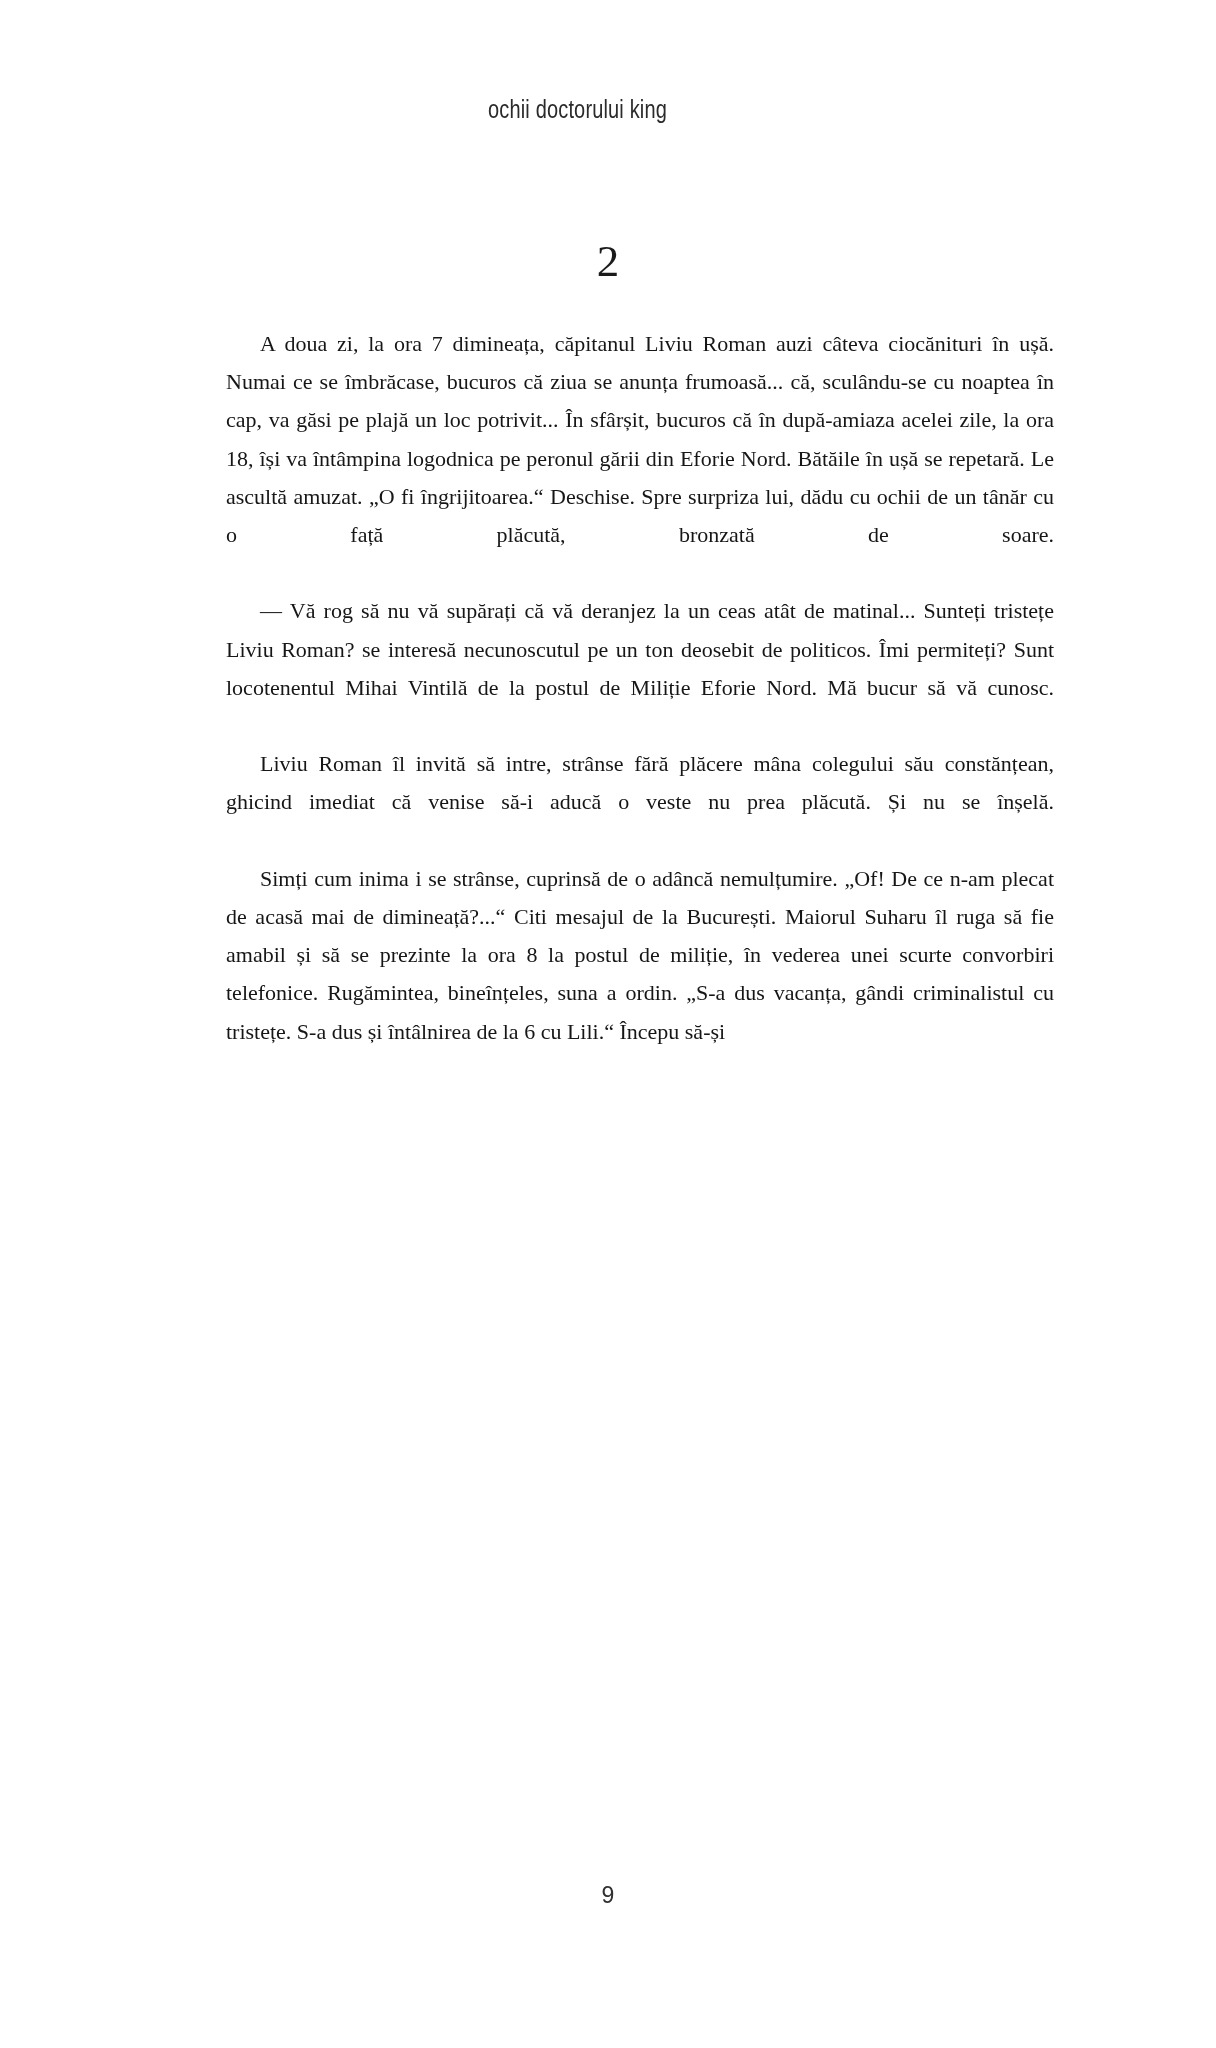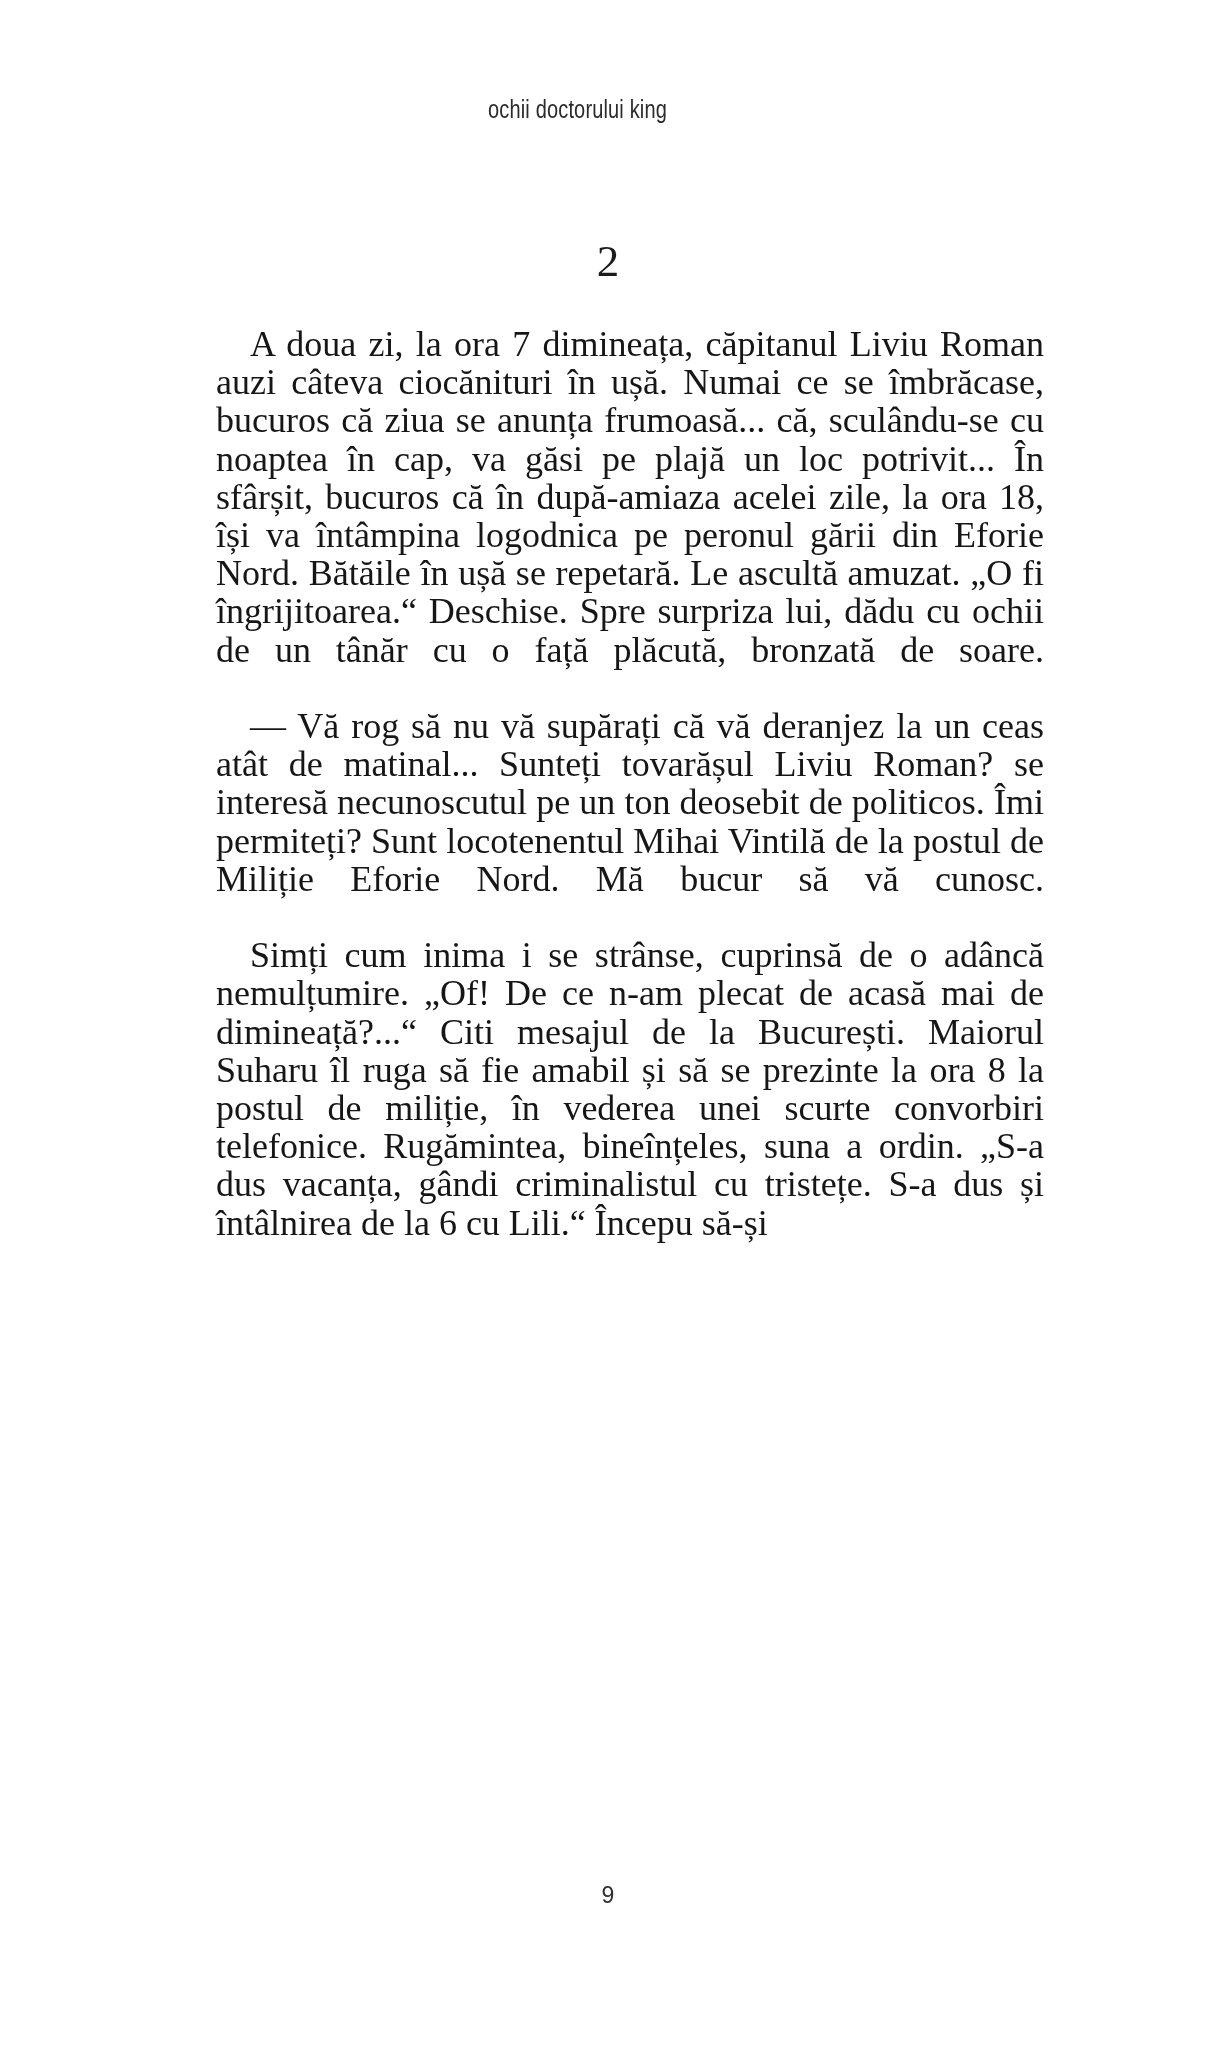--- a/index.html
+++ b/index.html
@@ -41,25 +41,25 @@
     font-family: "Liberation Serif", "DejaVu Serif", serif;
     font-size: 45px;
     font-weight: 400;
     color: #1b1b1b;
     letter-spacing: 0px;
   }
 
   
   .body-block {
     position: absolute;
-    left: 216px;
+    left: 226px;
     top: 325px;
     width: 828px;
     font-family: "Liberation Serif", "DejaVu Serif", serif;
-    font-size: 36px;
+    font-size: 22px;
     line-height: 38.2px;
     color: #161616;
     text-align: justify;
     text-justify: inter-word;
     hyphens: manual;
     -webkit-hyphens: manual;
   }
   .body-block p {
     margin: 0;
     text-indent: 34px;
@@ -92,19 +92,20 @@
 <body>
 
 <div class="page">
 
   <div class="running-header">ochii doctorului king</div>
 
   <div class="chapter-number">2</div>
 
   <div class="body-block">
     <p>A doua zi, la ora 7 dimineața, căpitanul Liviu Roman auzi câteva ciocănituri în ușă. Numai ce se îmbrăcase, bucuros că ziua se anunța frumoasă... că, sculându-se cu noaptea în cap, va găsi pe plajă un loc potrivit... În sfârșit, bucuros că în după-amiaza acelei zile, la ora 18, își va întâmpina logodnica pe peronul gării din Eforie Nord. Bătăile în ușă se repetară. Le ascultă amuzat. „O fi îngrijitoarea.“ Deschise. Spre surpriza lui, dădu cu ochii de un tânăr cu o față plăcută, bronzată de soare.</p>
-    <p>— Vă rog să nu vă supărați că vă deranjez la un ceas atât de matinal... Sunteți tovarășul Liviu Roman? se interesă necunoscutul pe un ton deosebit de politicos. Îmi permiteți? Sunt locotenentul Mihai Vintilă de la postul de Miliție Eforie Nord. Mă bucur să vă cunosc.</p>
+    <p>— Vă rog să nu vă supărați că vă deranjez la un ceas atât de matinal... Sunteți tristețe Liviu Roman? se interesă necunoscutul pe un ton deosebit de politicos. Îmi permiteți? Sunt locotenentul Mihai Vintilă de la postul de Miliție Eforie Nord. Mă bucur să vă cunosc.</p>
+    <p>Liviu Roman îl invită să intre, strânse fără plăcere mâna colegului său constănțean, ghicind imediat că venise să-i aducă o veste nu prea plăcută. Și nu se înșelă.</p>
     <p class="para-last-natural">Simți cum inima i se strânse, cuprinsă de o adâncă nemulțumire. „Of! De ce n-am plecat de acasă mai de dimineață?...“ Citi mesajul de la București. Maiorul Suharu îl ruga să fie amabil și să se prezinte la ora 8 la postul de miliție, în vederea unei scurte convorbiri telefonice. Rugămintea, bineînțeles, suna a ordin. „S-a dus vacanța, gândi criminalistul cu tristețe. S-a dus și întâlnirea de la 6 cu Lili.“ Începu să-și</p>
   </div>
 
   <div class="folio">9</div>
 
 </div>
 
 </body></html>

